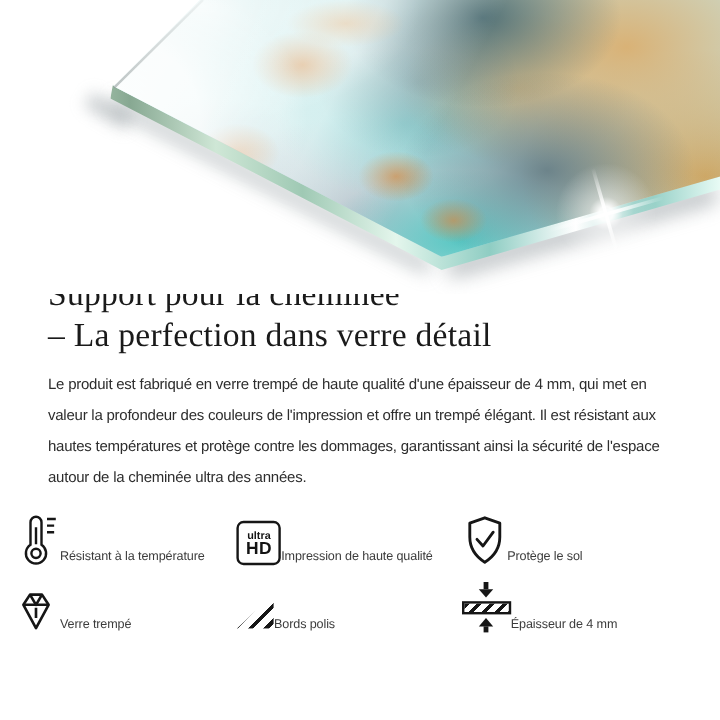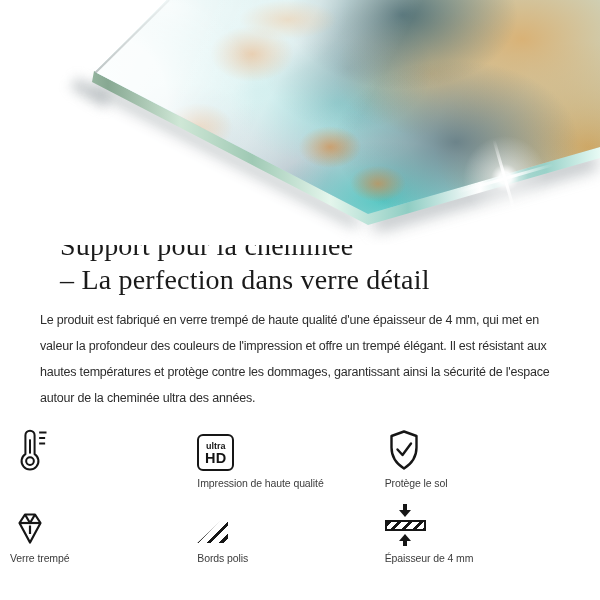--- a/index.html
+++ b/index.html
@@ -53,30 +53,30 @@
   .sparkle{position:absolute;left:455px;top:128px;width:100px;height:100px;z-index:5;
     background:radial-gradient(circle at 50% 50%, rgba(255,255,255,.95) 0 6px,
       rgba(255,255,255,.45) 14px, rgba(255,255,255,0) 42px);}
   .sparkle::before,.sparkle::after{content:"";position:absolute;left:0;top:48.5px;
     width:100px;height:3px;border-radius:2px;
     background:linear-gradient(90deg, rgba(255,255,255,0), #ffffff 45% 55%, rgba(255,255,255,0));}
   .sparkle::before{transform:rotate(-16deg);}
   .sparkle::after{width:80px;left:10px;transform:rotate(74deg);}
 
   
-  h1{margin:-16px 60px 0;font-family:"Liberation Serif", serif;font-weight:400;
+  h1{margin:-16px 40px 0;font-family:"Liberation Serif", serif;font-weight:400;
      font-size:28px;line-height:34px;color:#1a1a1a;letter-spacing:.2px;}
   h1 span{display:block;}
   .desc{margin:10px 40px 16px;color:#2d2d2d;font-size:12.5px;line-height:26px;letter-spacing:-.2px;}
   .desc span{display:block;white-space:nowrap;}
 
   
   .features{margin:0 0 0 10px;width:562px;display:grid;
     grid-template-columns:repeat(3,1fr);row-gap:12px;}
-  .feature{display:flex;flex-direction:column;align-items:flex-start;}
+  .feature{display:flex;flex-direction:row;align-items:flex-end;}
   .icon-box{height:44px;display:flex;align-items:flex-end;justify-content:center;}
   .flabel{margin-top:5px;font-size:10.5px;letter-spacing:-.1px;color:#3c3c3c;line-height:14px;}
   svg.ic{stroke:#161616;fill:none;stroke-width:2.2;}
   .uhd{width:37px;height:37px;border:2.6px solid #161616;border-radius:6px;box-sizing:border-box;
     display:flex;flex-direction:column;align-items:center;justify-content:center;color:#141414;}
   .uhd .ultra{font-size:9px;font-weight:700;line-height:9px;margin-top:1px;}
   .uhd .hd{font-size:14.5px;font-weight:700;line-height:14px;letter-spacing:.3px;}
   .stripes{width:31px;height:29px;margin-bottom:3px;
     background:repeating-linear-gradient(135deg,#161616 0 3.4px, transparent 3.4px 9px);
     clip-path:polygon(0 100%,100% 0,100% 100%);}
@@ -120,20 +120,21 @@
 
     <div class="feature">
       <div class="icon-box">
         <svg class="ic" width="40" height="44" viewBox="0 0 40 48">
           <path d="M15 29.5 V9 a5 5 0 0 1 10 0 v20.5 a9.2 9.2 0 1 1 -10 0 Z"></path>
           <circle cx="20" cy="37.2" r="4.2"></circle>
           <path d="M20 13.5 V29"></path>
           <path d="M30 6 H38 M30 12 H36.5 M30 18 H36.5"></path>
         </svg>
       </div>
+      <div class="flabel">Résistant à la température</div>
     </div>
 
     <div class="feature">
       <div class="icon-box">
         <div class="uhd">
           <div class="ultra">ultra</div>
           <div class="hd">HD</div>
         </div>
       </div>
       <div class="flabel">Impression de haute qualité</div>

